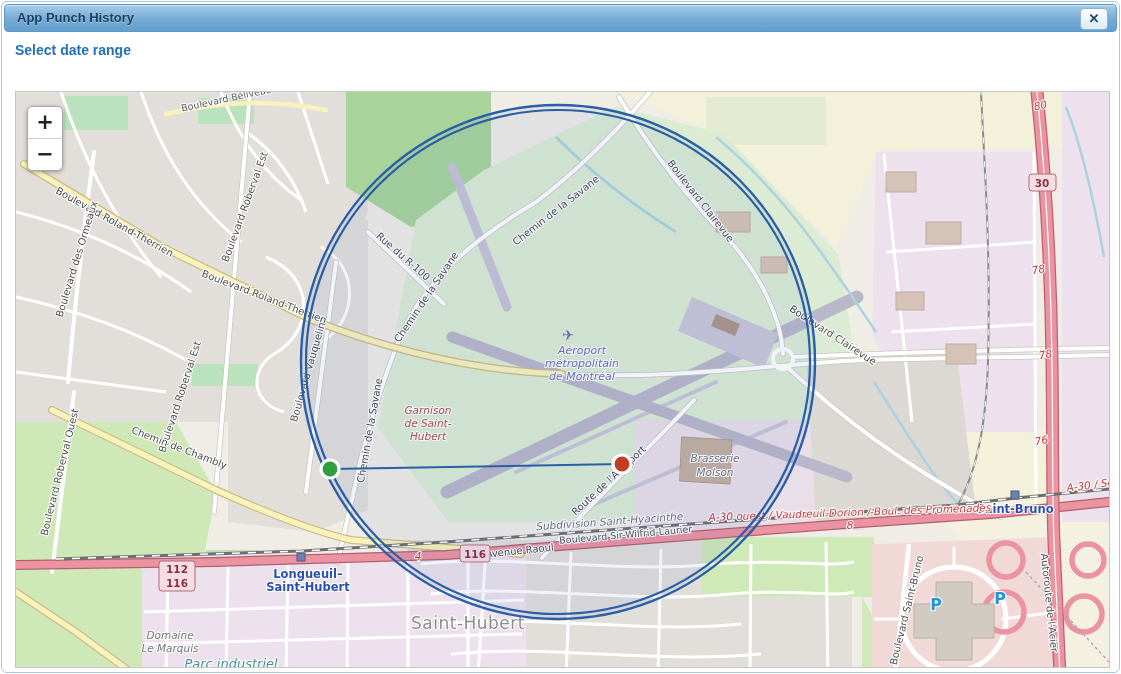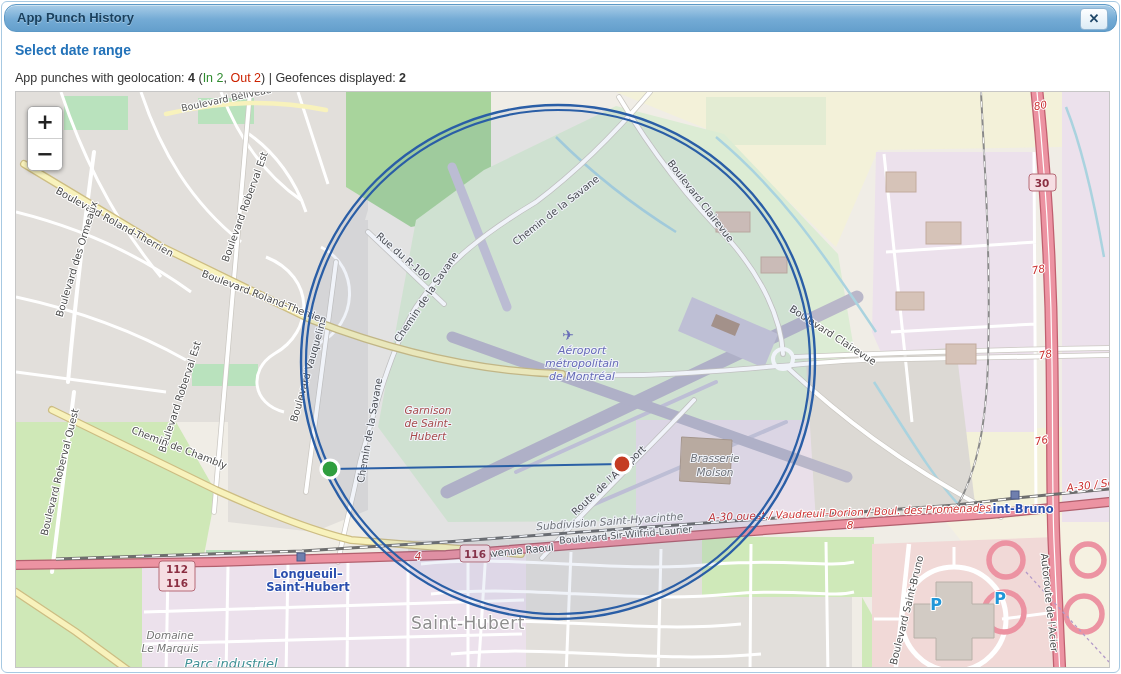--- a/index.html
+++ b/index.html
@@ -1,19 +1,19 @@
 <!DOCTYPE html>
 <html><head>
 <meta charset="utf-8">
 <style>
   html,body{margin:0;padding:0;width:1121px;height:674px;background:#fff;overflow:hidden;
     font-family:"Liberation Sans",sans-serif;}
   .modal{position:absolute;left:1px;top:1px;width:1117px;height:670px;border:1px solid #a7c9e2;
     border-radius:6px;background:#fff;}
-  .titlebar{position:absolute;left:2px;top:2px;right:2px;height:26px;border-radius:12px;
+  .titlebar{position:absolute;left:2px;top:2px;right:2px;height:26px;border-radius:4px;
     border:1px solid #5d99c6;background:linear-gradient(#a9cde8,#74abd5 55%,#649fcc);
     box-shadow:inset 0 1px 0 rgba(255,255,255,.45);}
   .titlebar .title{position:absolute;left:12px;top:5px;font-size:13px;font-weight:bold;color:#19405e;
     text-shadow:0 1px 0 rgba(255,255,255,.35);}
   .close-btn{position:absolute;right:8px;top:3px;width:26px;height:20px;border-radius:4px;
     border:1px solid #8fb4d2;background:linear-gradient(#fdfeff,#dcebf5);color:#1e4668;
     font-size:13px;font-weight:bold;text-align:center;line-height:19px;cursor:pointer;}
   .date-label{position:absolute;left:13px;top:40px;font-size:14px;font-weight:bold;color:#2272b9;}
   .date-input{position:absolute;left:128px;top:35px;width:224px;height:24px;border:1px solid #c9c9c9;
     border-radius:5px;font-family:"Liberation Sans",sans-serif;font-size:13px;color:#333;
@@ -50,21 +50,20 @@
 <body>
 
 <div class="modal">
   <div class="titlebar">
     <span class="title">App Punch History</span>
     <div class="close-btn">✕</div>
   </div>
 
   <span class="date-label">Select date range</span>
 
-  <div class="summary"><span>App punches with geolocation: </span><b>4</b><span> (</span><span class="in">In 2</span><span>, </span><span class="out">Out 2</span><span>) | </span><span>Geofences displayed: </span><b>2</b></div>
 
   <div class="map-frame">
     <div class="zoomctl">
       <div class="zbtn">+</div>
       <div class="zbtn">−</div>
     </div>
 
     <svg width="1093" height="575" viewBox="0 0 1093 575">
 
       <rect width="1093" height="575" fill="#f0ede6"></rect>

